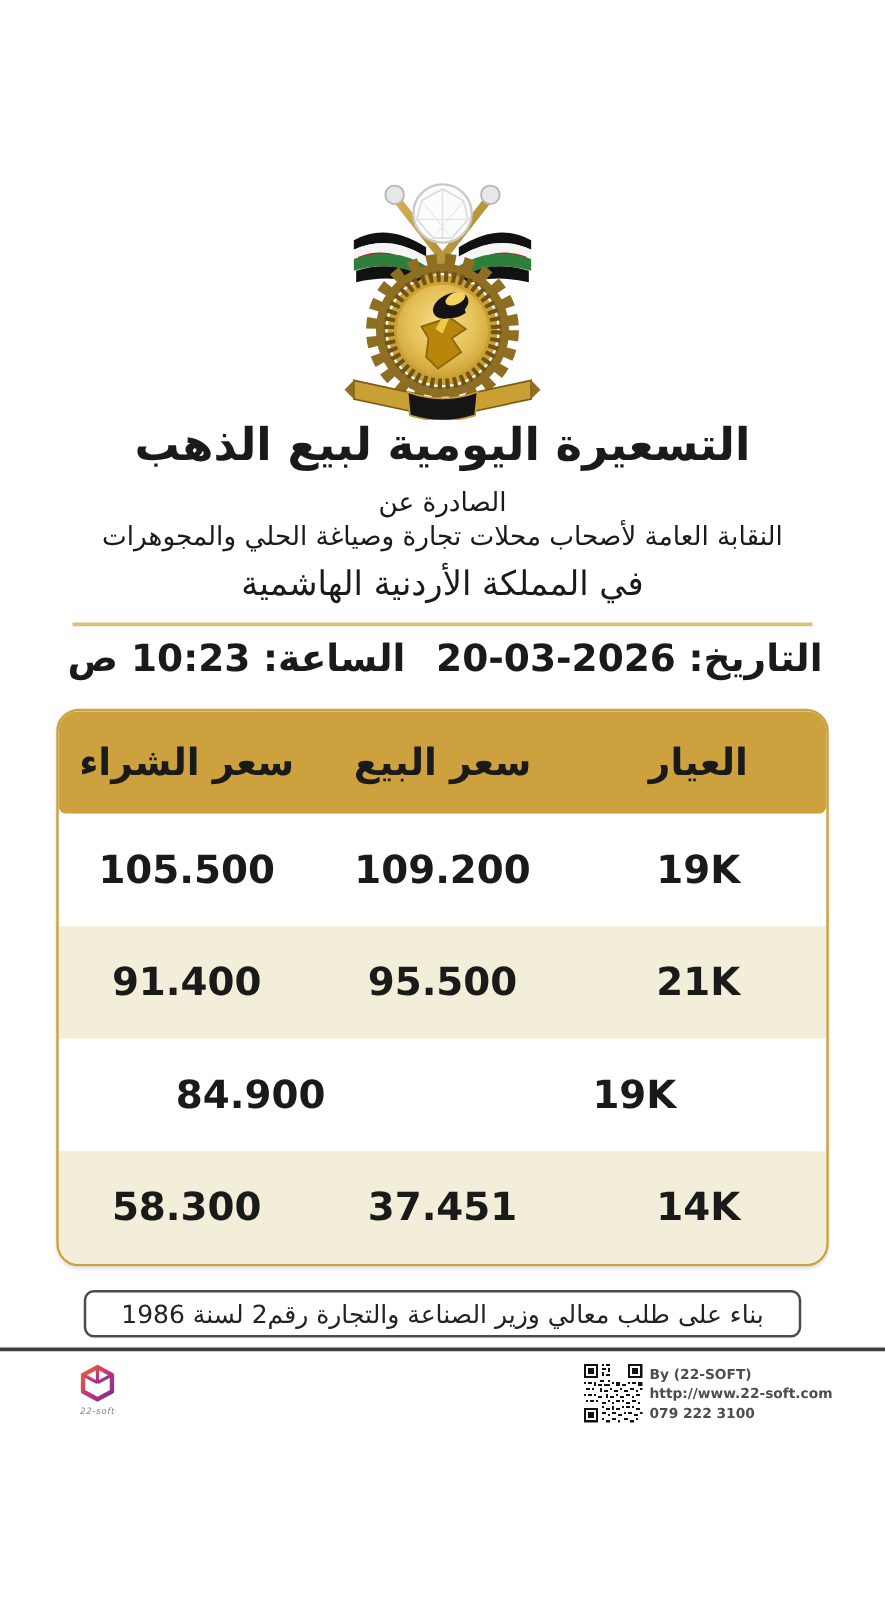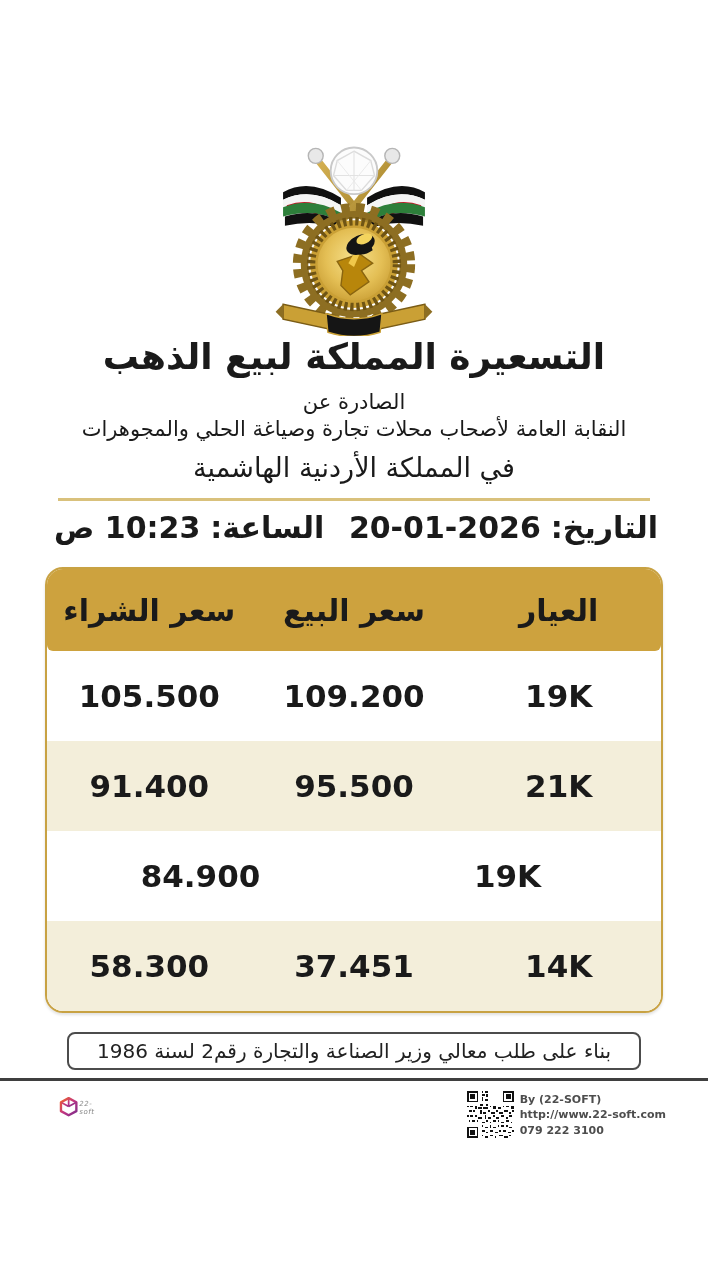--- a/index.html
+++ b/index.html
@@ -40,21 +40,21 @@
   .trow.alt{background:#f3eeda;}
 
   
   .note-box{margin-top:19px;border:2px solid #4c4c4c;border-radius:8px;padding:5px 28px;
     font-size:20px;direction:rtl;color:#222;}
 
   
   .footer-rule{width:708px;height:3px;background:#3f3f3f;margin-top:8px;}
   .footer{width:708px;display:flex;justify-content:space-between;align-items:flex-start;
     box-sizing:border-box;padding:10px 42px 0 58px;}
-  .brand{display:flex;align-items:center;width:40px;font-style:italic;}
+  .brand{display:flex;flex-direction:column;align-items:center;width:40px;font-style:italic;}
   .brand svg{width:32px;height:32px;}
   .brand-label{font-size:7px;color:#888;margin-top:2px;letter-spacing:0.5px;}
   .credit{display:flex;gap:6px;align-items:flex-start;}
   .credit svg{width:47px;height:47px;flex:none;}
   .credit-text{direction:ltr;font-size:11px;color:#4d4d4d;line-height:1.4;padding-top:1px;font-weight:bold;}
 </style>
 </head>
 <body>
 
 <div class="page">
@@ -124,31 +124,31 @@
       <g>
         <path d="M14 176 L70 188 L70 204 L14 192 Z" fill="#caa035" stroke="#7a5c16" stroke-width="1.5"></path>
         <path d="M166 176 L110 188 L110 204 L166 192 Z" fill="#caa035" stroke="#7a5c16" stroke-width="1.5"></path>
         <path d="M60 186 Q90 197 120 186 L118 206 Q90 215 62 206 Z" fill="#151515" stroke="#caa035" stroke-width="1.5"></path>
         <path d="M14 176 L6 184 L14 192 Z" fill="#8d6e22"></path>
         <path d="M166 176 L174 184 L166 192 Z" fill="#8d6e22"></path>
       </g>
     </svg>
   </div>
 
-  <div class="title">التسعيرة المملكة لبيع الذهب</div>
+  <div class="title">التسعيرة اليومية لبيع الذهب</div>
   <div class="issued">الصادرة عن</div>
   <div class="syndicate">النقابة العامة لأصحاب محلات تجارة وصياغة الحلي والمجوهرات</div>
   <div class="kingdom">في المملكة الأردنية الهاشمية</div>
 
   <hr class="gold-rule">
 
   <div class="dateline">
     <div class="dl-group">
       <span>التاريخ:</span>
-      <span dir="ltr">20-01-2026</span>
+      <span dir="ltr">20-03-2026</span>
     </div>
     <div class="dl-group">
       <span>الساعة:</span>
       <span>10:23 ص</span>
     </div>
   </div>
 
   <div class="price-table">
     <div class="thead">
       <div class="cell">العيار</div>

